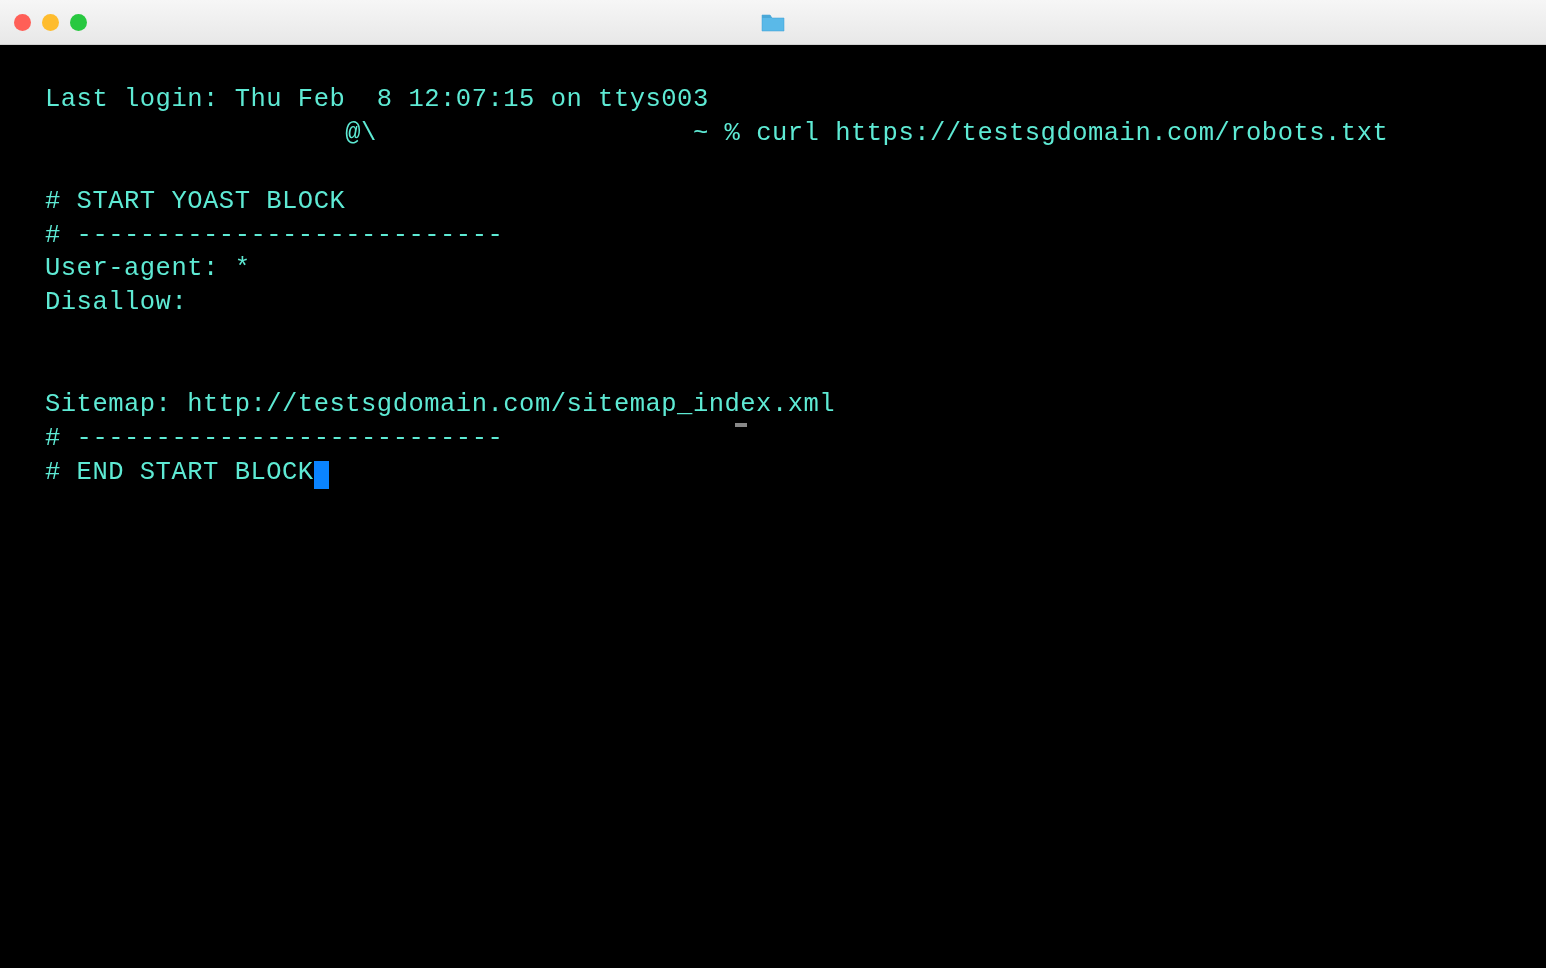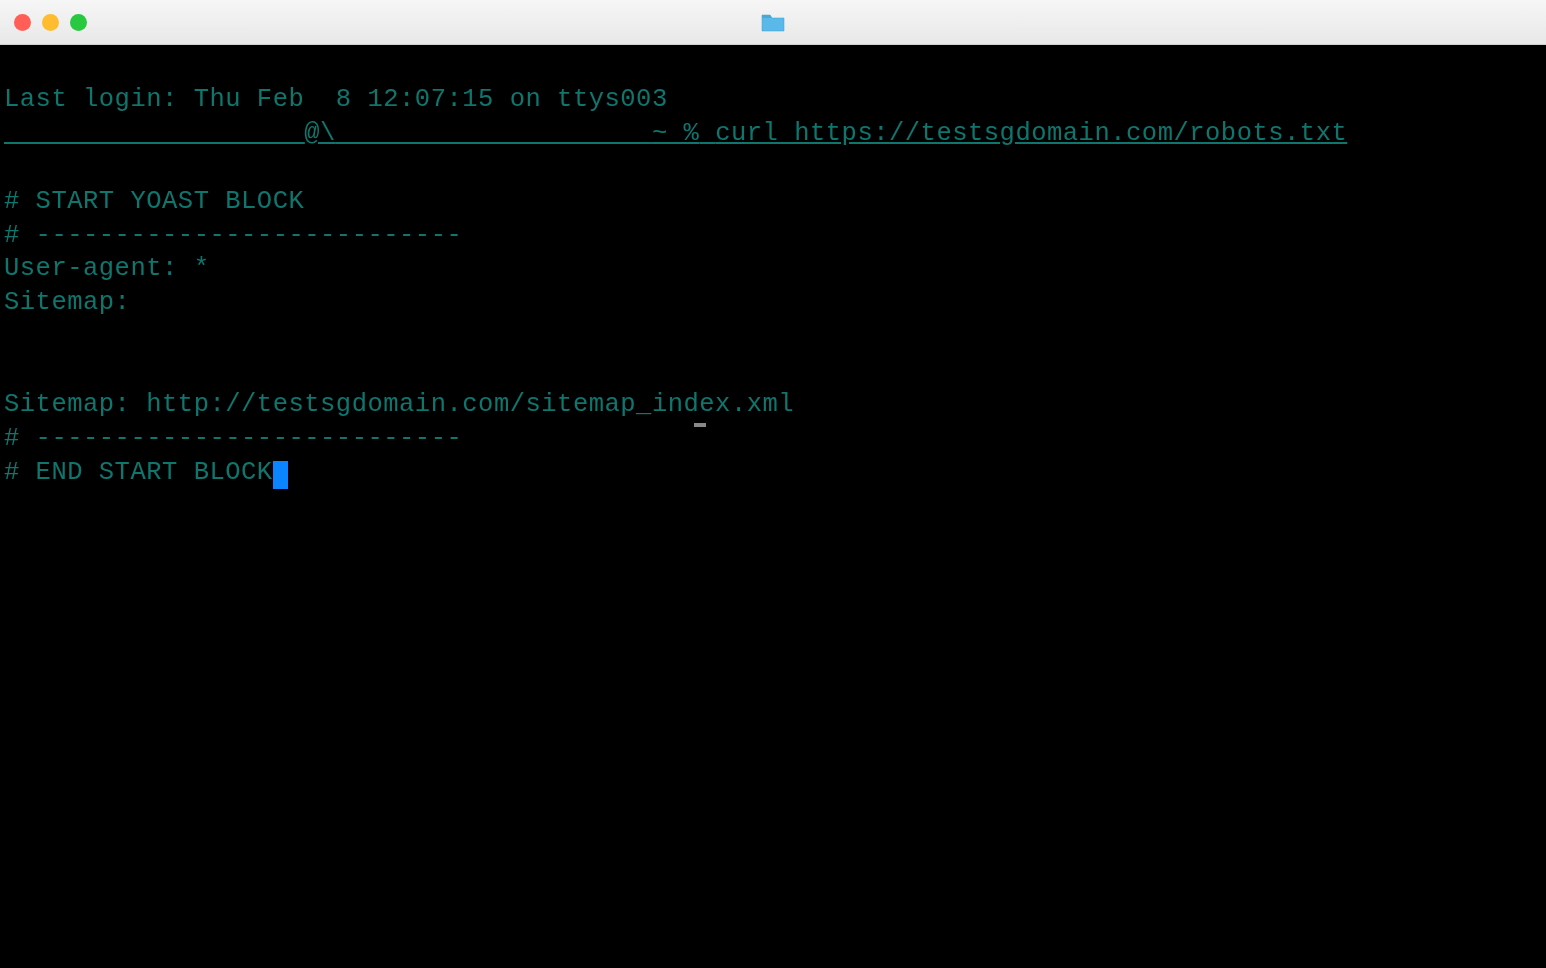--- a/index.html
+++ b/index.html
@@ -38,32 +38,32 @@
     .btn-max { background: #28c840; }
     .folder-icon {
       position: absolute;
       left: 50%;
       transform: translateX(-50%);
       width: 26px;
       height: 22px;
     }
     .terminal {
       background: #000;
-      color: #0f766e;
+      color: #5eead4;
       padding: 4px 4px;
       font-size: 25.5px;
       line-height: 1.33;
       letter-spacing: 0.5px;
       height: calc(100% - 45px);
       white-space: pre;
       position: relative;
+      margin-left: 41px;
     }
     .prompt-line {
       display: block;
-      text-decoration: underline;
     }
     .cursor-block {
       display: inline-block;
       width: 15px;
       height: 28px;
       background: #0a84ff;
       vertical-align: text-bottom;
       position: relative;
       top: 2px;
     }
@@ -93,20 +93,20 @@
     </svg>
   </div>
 </div>
 
 <div class="terminal">
 <span>Last login: Thu Feb  8 12:07:15 on ttys003</span>
 <span class="prompt-line">                   <span>@\</span>                    <span>~ %</span> <span>curl https://testsgdomain.com/robots.txt</span></span>
 <span># START YOAST BLOCK</span>
 <span># ---------------------------</span>
 <span>User-agent: *</span>
-<span>Sitemap:</span>
+<span>Disallow:</span>
 <span></span>
 <span></span>
 <span>Sitemap: http://testsgdomain.com/sitemap_index.xml</span>
 <span># ---------------------------</span>
 <span># END START BLOCK</span><span class="cursor-block"></span>
 <span class="dim-cursor"></span>
 </div>
 
 </body></html>

